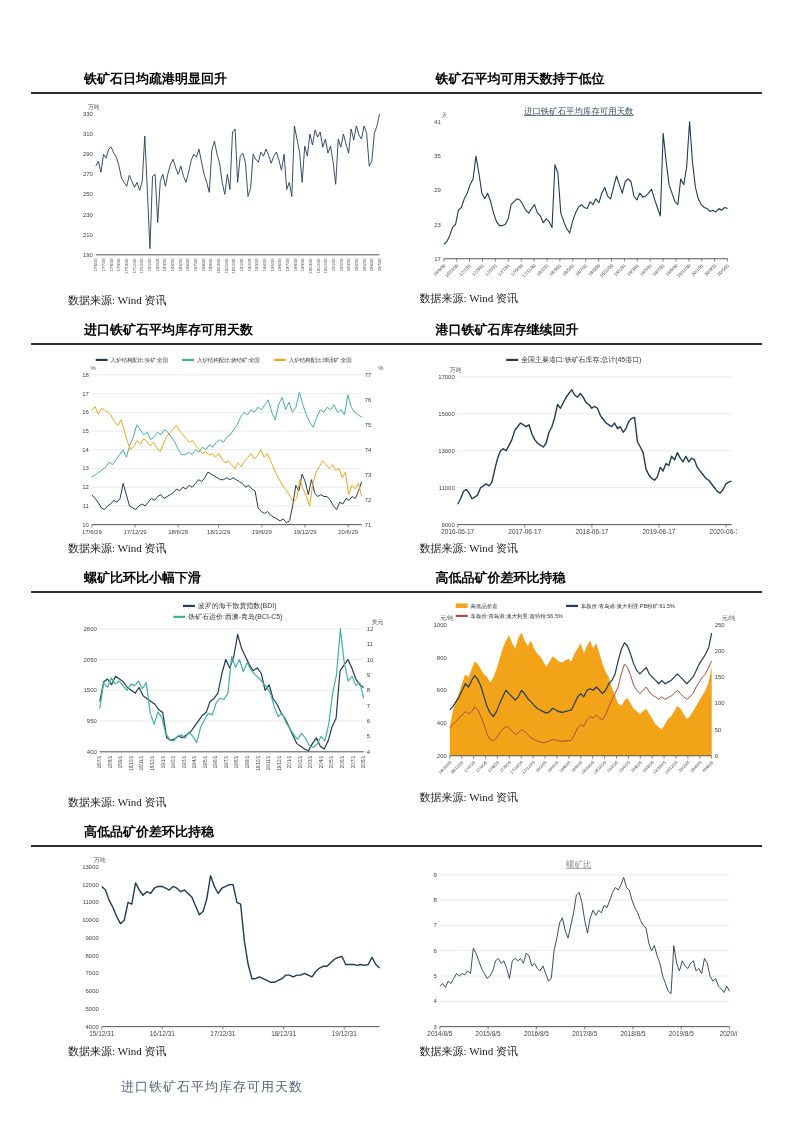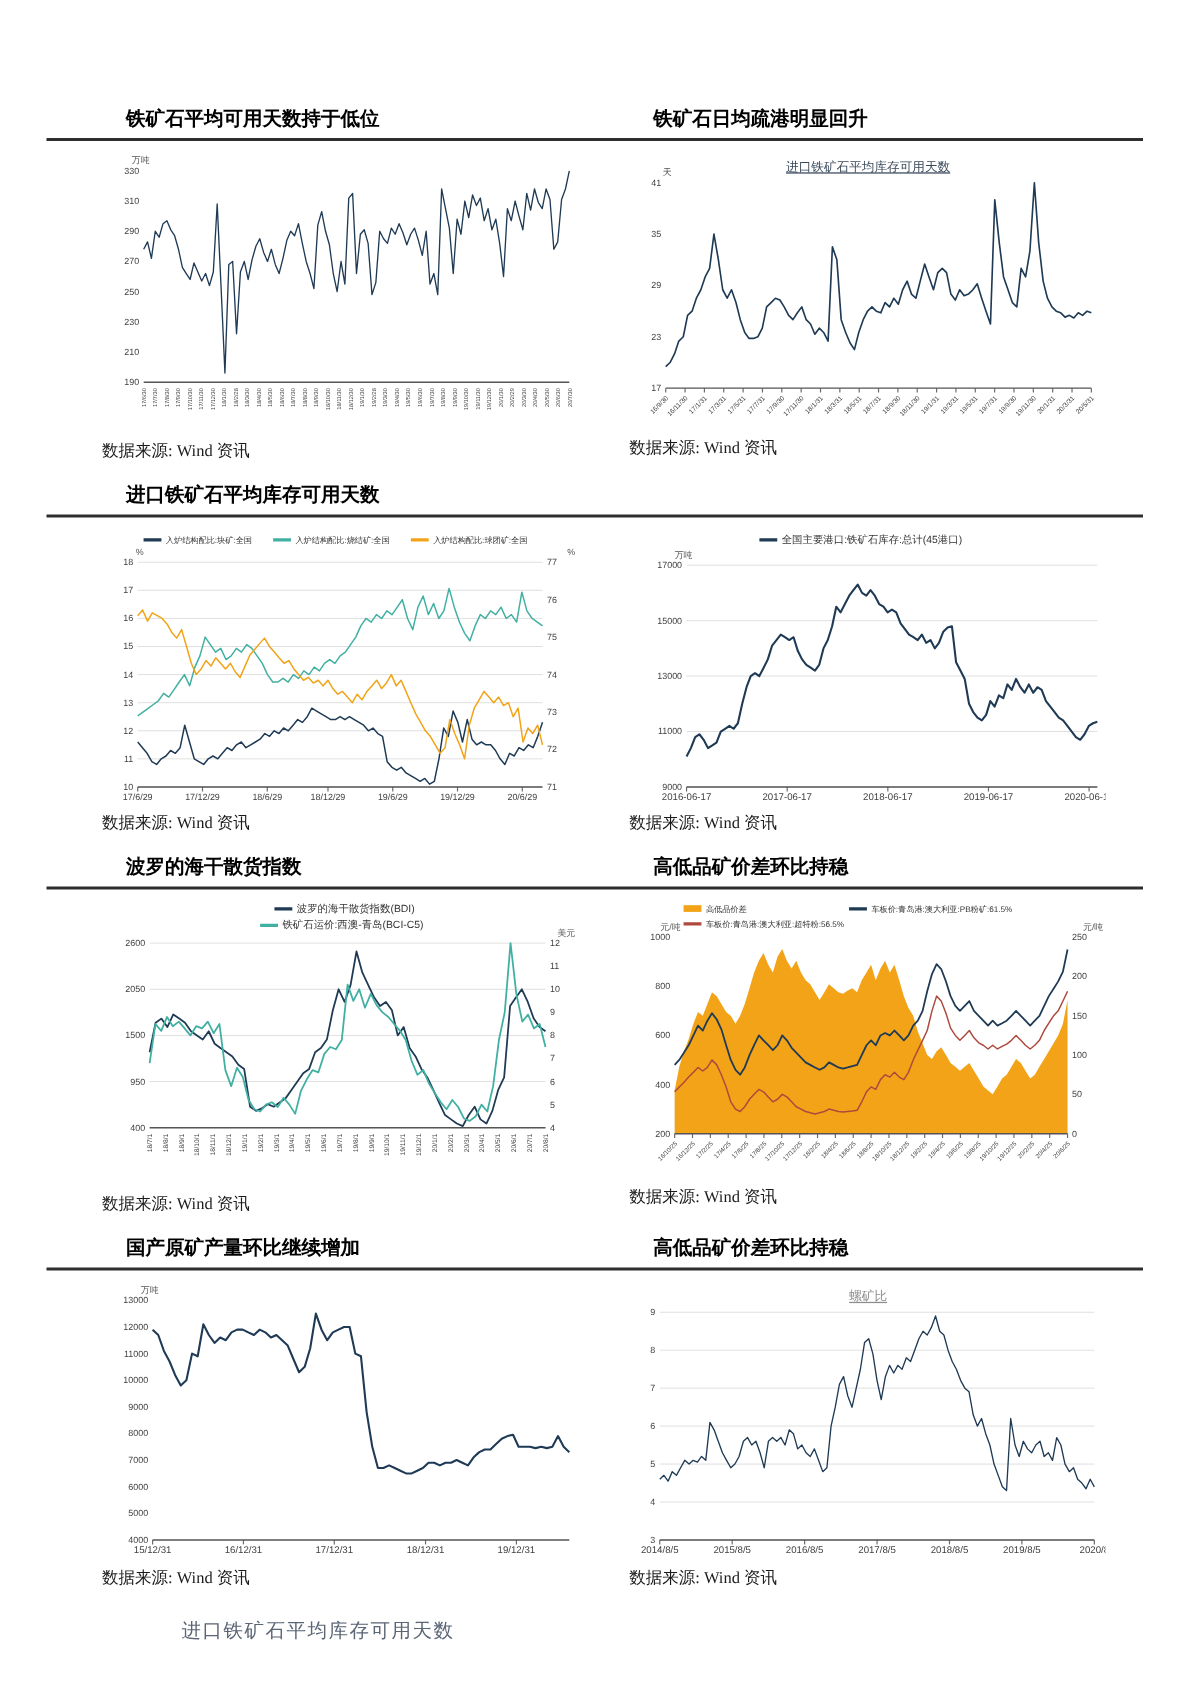--- a/index.html
+++ b/index.html
@@ -18,22 +18,22 @@
         font-family:"Liberation Serif",serif;letter-spacing:1px;}
 </style>
 </head>
 <body>
 
 <div class="page">
   <div class="content">
 
     <div class="row">
       <div class="titles">
+        <h3 class="fig-title">铁矿石日均疏港明显回升</h3>
         <h3 class="fig-title">铁矿石平均可用天数持于低位</h3>
-        <h3 class="fig-title">铁矿石日均疏港明显回升</h3>
       </div>
       <div class="rule"></div>
       <div class="cols">
         <div class="col">
           <div class="chart">
               <svg viewBox="0 0 320 192">
                 <text x="25" y="158" text-anchor="end" font-size="6" fill="#3f3f3f">190</text>
                 <text x="25" y="137.71428571428572" text-anchor="end" font-size="6" fill="#3f3f3f">210</text>
                 <text x="25" y="117.42857142857143" text-anchor="end" font-size="6" fill="#3f3f3f">230</text>
                 <text x="25" y="97.14285714285714" text-anchor="end" font-size="6" fill="#3f3f3f">250</text>
@@ -147,20 +147,21 @@
               </svg>
             </div>
           <div class="src">数据来源: Wind 资讯</div>
         </div>
       </div>
     </div>
 
     <div class="row">
       <div class="titles">
         <h3 class="fig-title">进口铁矿石平均库存可用天数</h3>
+        <h3 class="fig-title">港口铁矿石库存继续回升</h3>
       </div>
       <div class="rule"></div>
       <div class="cols">
         <div class="col">
           <div class="chart">
               <svg viewBox="0 0 320 190">
                 <line x1="24" x2="296" y1="175" y2="175" stroke="#dcdcdc" stroke-width="0.6"></line>
                 <line x1="24" x2="296" y1="156.125" y2="156.125" stroke="#dcdcdc" stroke-width="0.6"></line>
                 <line x1="24" x2="296" y1="137.25" y2="137.25" stroke="#dcdcdc" stroke-width="0.6"></line>
                 <line x1="24" x2="296" y1="118.375" y2="118.375" stroke="#dcdcdc" stroke-width="0.6"></line>
@@ -245,21 +246,21 @@
                 <text x="101.95000000000002" y="11" font-size="7" fill="#333">全国主要港口:铁矿石库存:总计(45港口)</text>
               </svg>
             </div>
           <div class="src">数据来源: Wind 资讯</div>
         </div>
       </div>
     </div>
 
     <div class="row">
       <div class="titles">
-        <h3 class="fig-title">波罗的海干散货指数</h3>
+        <h3 class="fig-title">螺矿比环比小幅下滑</h3>
         <h3 class="fig-title">高低品矿价差环比持稳</h3>
       </div>
       <div class="rule"></div>
       <div class="cols">
         <div class="col">
           <div class="chart">
               <svg viewBox="0 0 320 196">
                 <line x1="32" x2="298" y1="154" y2="154" stroke="#dcdcdc" stroke-width="0.6"></line>
                 <line x1="32" x2="298" y1="123" y2="123" stroke="#dcdcdc" stroke-width="0.6"></line>
                 <line x1="32" x2="298" y1="92" y2="92" stroke="#dcdcdc" stroke-width="0.6"></line>
@@ -391,21 +392,20 @@
                 <text x="51" y="19" font-size="5.5" fill="#333">车板价:青岛港:澳大利亚:超特粉:56.5%</text>
               </svg>
             </div>
           <div class="src">数据来源: Wind 资讯</div>
         </div>
       </div>
     </div>
 
     <div class="row">
       <div class="titles">
-        <h3 class="fig-title">国产原矿产量环比继续增加</h3>
         <h3 class="fig-title">高低品矿价差环比持稳</h3>
       </div>
       <div class="rule"></div>
       <div class="cols">
         <div class="col">
           <div class="chart">
               <svg viewBox="0 0 320 190">
                 <text x="31" y="177" text-anchor="end" font-size="6" fill="#3f3f3f">4000</text>
                 <text x="31" y="159.11111111111111" text-anchor="end" font-size="6" fill="#3f3f3f">5000</text>
                 <text x="31" y="141.22222222222223" text-anchor="end" font-size="6" fill="#3f3f3f">6000</text>

